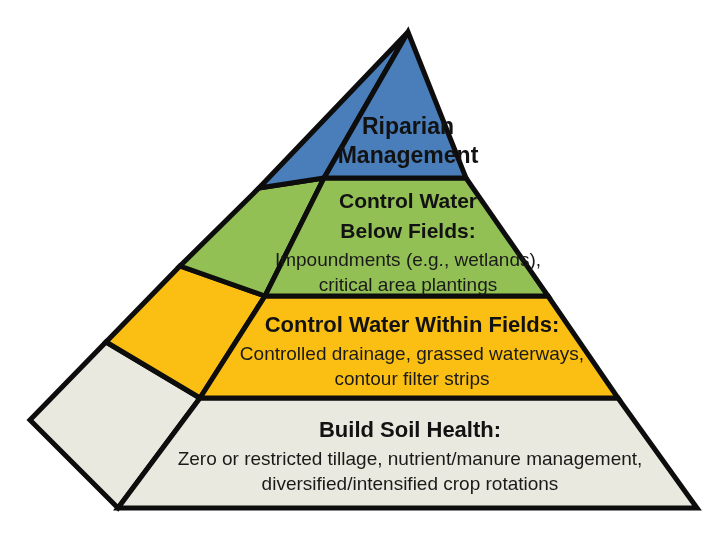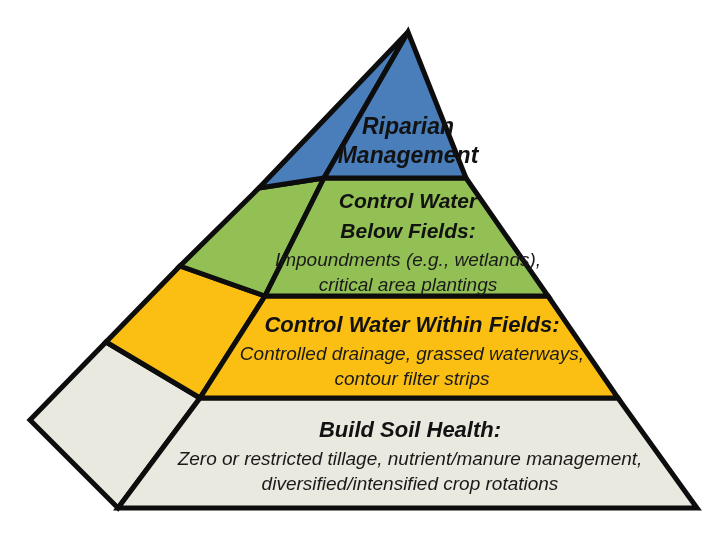--- a/index.html
+++ b/index.html
@@ -11,21 +11,20 @@
     width: 720px;
     height: 540px;
     overflow: hidden;
     font-family: "Liberation Sans", sans-serif;
   }
   #diagram-root {
     position: relative;
     width: 720px;
     height: 540px;
     background: #ffffff;
-    font-style: italic;
   }
   svg#pyramid-svg {
     display: block;
     width: 720px;
     height: 540px;
   }
   .facet-shape {
     stroke: #0d0d0d;
     stroke-width: 5;
     stroke-linejoin: miter;

